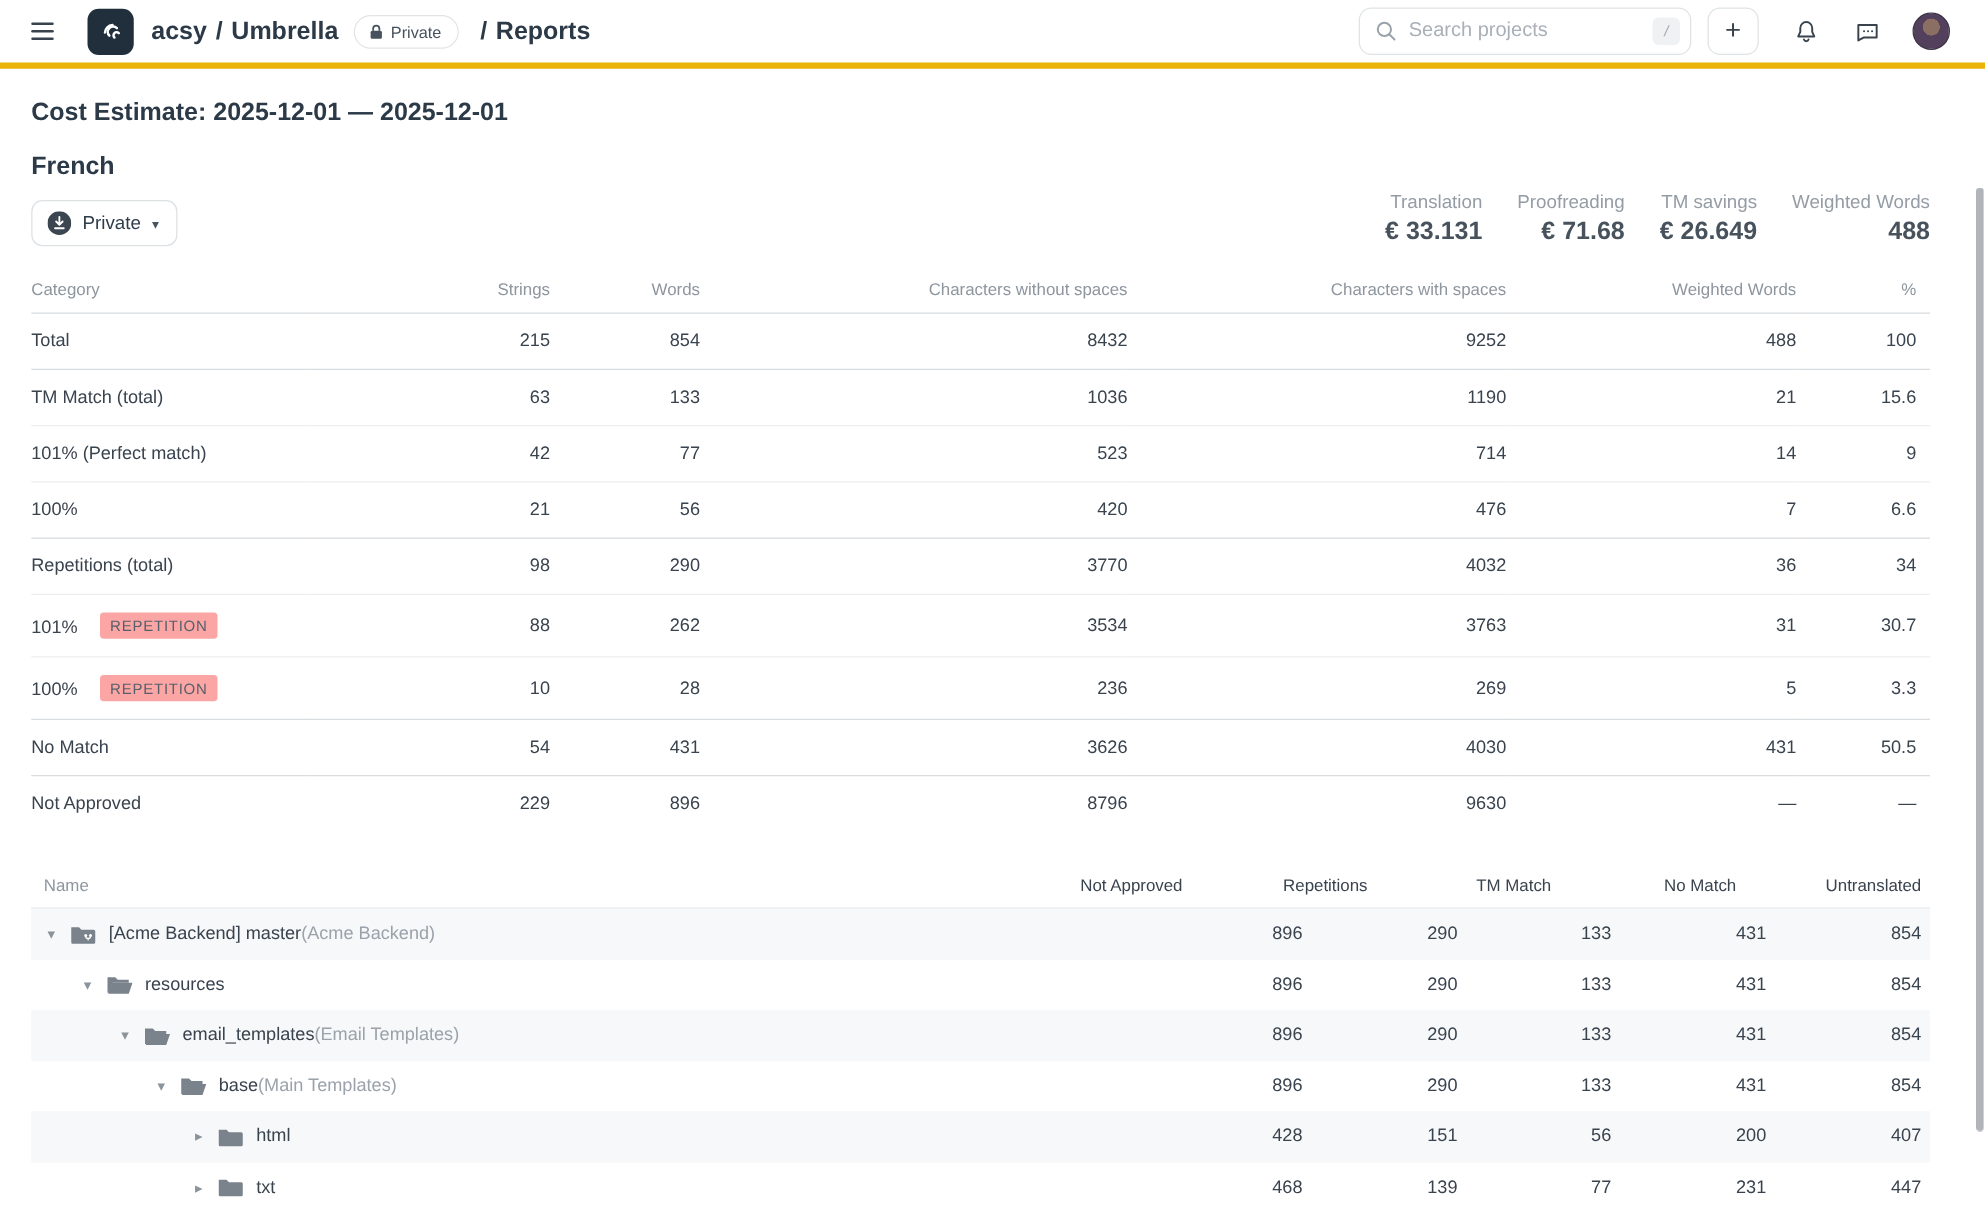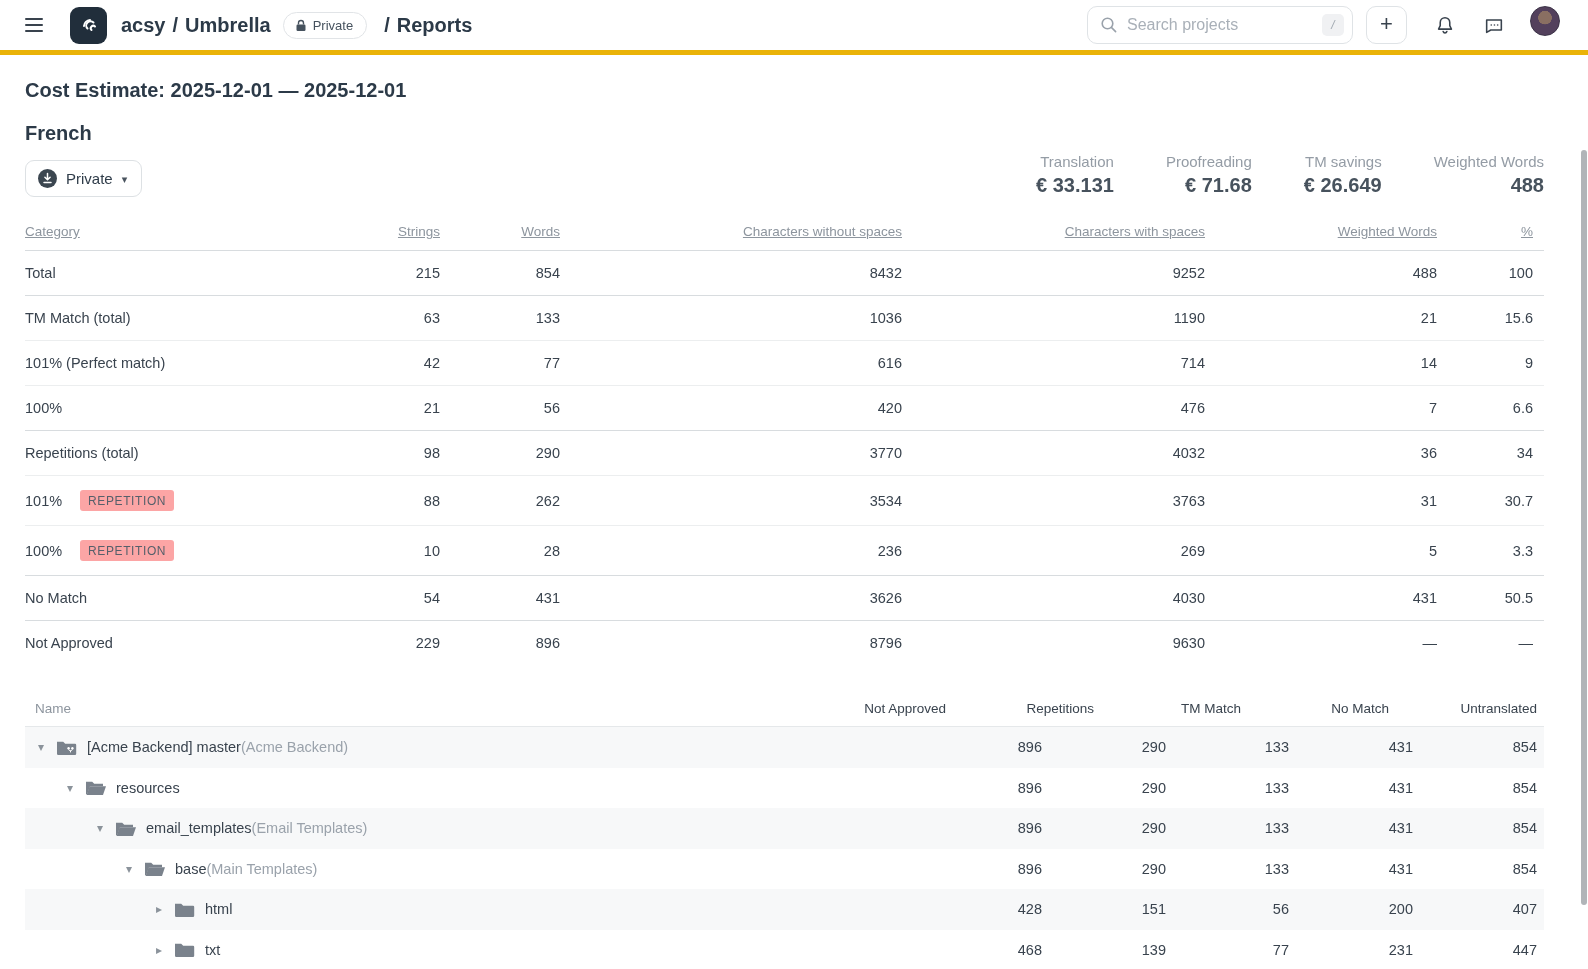--- a/index.html
+++ b/index.html
@@ -11,21 +11,21 @@
     border-bottom:5px solid #eab308; }
   .menu-btn { width:26px; height:26px; display:flex; flex-direction:column; justify-content:center; gap:4px; cursor:pointer; }
   .menu-btn i { display:block; width:18px; height:2px; background:#39434e; border-radius:1px; }
   .logo { width:37px; height:37px; border-radius:9px; background:#212e3b; margin-left:19px;
     display:flex; align-items:center; justify-content:center; }
   .crumbs { display:flex; align-items:center; margin-left:14px; font-size:20px; font-weight:700; color:#2c3a48; }
   .crumbs .sp { margin:0 7px; }
   .badge-private { display:inline-flex; align-items:center; gap:6px; margin:0 10px 0 12px;
     border:1px solid #e1e4e7; border-radius:15px; padding:5px 13px 5px 11px;
     font-size:13px; font-weight:400; color:#46525e; background:#fff;text-align:center; }
-  .tb-right { margin-left:auto; display:flex; }
+  .tb-right { margin-left:auto; display:flex; align-items:center; }
   .search { display:flex; align-items:center; width:266px; height:38px; border:1px solid #dfe3e6;
     border-radius:10px; padding:0 8px 0 12px; }
   .search input { border:none; outline:none; flex:1; font-size:16px; color:#39434e; min-width:0;
     font-family:"Liberation Sans","DejaVu Sans",sans-serif; }
   .search input::placeholder { color:#a9b0b8; }
   .slash-key { width:22px; height:22px; border-radius:5px; background:#f0f1f3; color:#a2a9b1;
     font-size:12px; display:flex; align-items:center; justify-content:center; font-style:italic; }
   .plus-btn { width:41px; height:38px; margin-left:13px; border:1px solid #dfe3e6; border-radius:10px;
     background:#fff; font-size:22px; font-weight:400; color:#39434e; display:flex; align-items:center;
     justify-content:center; cursor:pointer; padding-bottom:2px; }
@@ -35,28 +35,28 @@
 
   
   .page { padding:0 44px 0 25px; }
   .page-title { font-size:20px; font-weight:600; color:#2c3a48; margin-top:24px; }
   .subheader { display:flex; align-items:flex-end; margin-top:20px; }
   .sub-left h2 { font-size:20px; font-weight:700; color:#2c3a48; }
   .export-btn { margin-top:15px; display:inline-flex; align-items:center; gap:9px; height:37px;
     padding:0 14px 0 12px; border:1px solid #dde1e4; border-radius:9px; background:#fff;
     font-size:15px; color:#2f3c49; cursor:pointer; font-family:inherit; }
   .export-btn .carrot { font-size:11px; color:#4a545f; margin-top:2px; }
-  .stats { margin-left:auto; display:flex; gap:52px; }
+  .stats { margin-left:auto; display:flex; gap:28px; }
   .stat { text-align:right; }
   .stat .lb { font-size:15px; color:#949ca5; }
   .stat .vl { font-size:20px; font-weight:700; color:#47525d; margin-top:4px; }
 
   
   table.cat { width:100%; border-collapse:collapse; margin-top:18px; table-layout:fixed; }
-  table.cat th { font-weight:400; font-size:13.5px; color:#8d959e; padding:9px 0 11px;text-decoration:underline; }
+  table.cat th { font-weight:400; font-size:13.5px; color:#8d959e; padding:9px 0 11px; }
   table.cat th:first-child, table.cat td:first-child { text-align:left; }
   table.cat th, table.cat td { text-align:right; }
   table.cat td { font-size:14.5px; padding:14px 0; color:#39434e; }
   table.cat tbody tr { border-top:1px solid #eceeef; }
   table.cat tbody tr.grp { border-top:1px solid #d8dcdf; }
   table.cat thead tr { border-bottom:1px solid #d8dcdf; }
   td.dim, th.dim { color:#b9c0c7; }
   .rep-badge { display:inline-block; margin-left:18px; background:#fca5a5; color:#565f6a;
     font-size:12px; letter-spacing:.6px; padding:4px 8px 3px; border-radius:3px; vertical-align:1px; }
   .pad-r { padding-right:11px !important; }
@@ -209,21 +209,21 @@
         <td>133</td>
         <td class="dim">1036</td>
         <td class="dim">1190</td>
         <td>21</td>
         <td class="pad-r">15.6</td>
       </tr>
       <tr>
         <td>101% (Perfect match)</td>
         <td class="dim">42</td>
         <td>77</td>
-        <td class="dim">616</td>
+        <td class="dim">523</td>
         <td class="dim">714</td>
         <td>14</td>
         <td class="pad-r">9</td>
       </tr>
       <tr>
         <td>100%</td>
         <td class="dim">21</td>
         <td>56</td>
         <td class="dim">420</td>
         <td class="dim">476</td>

